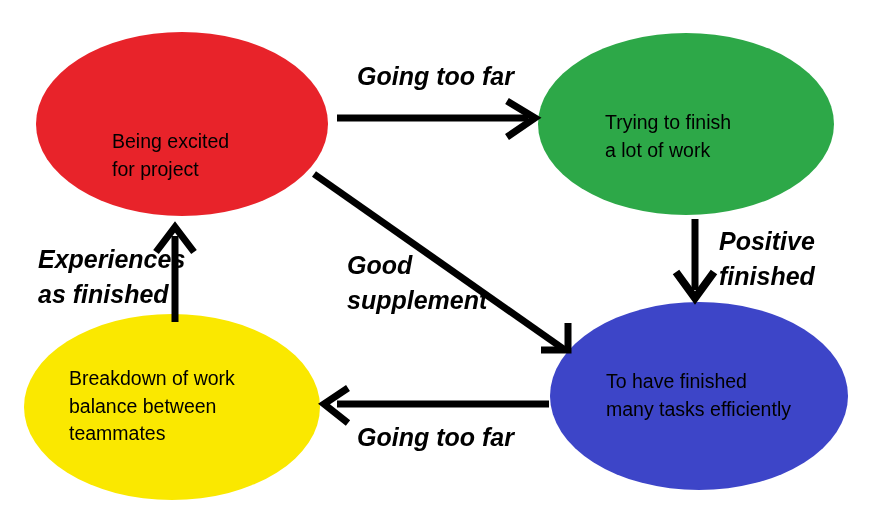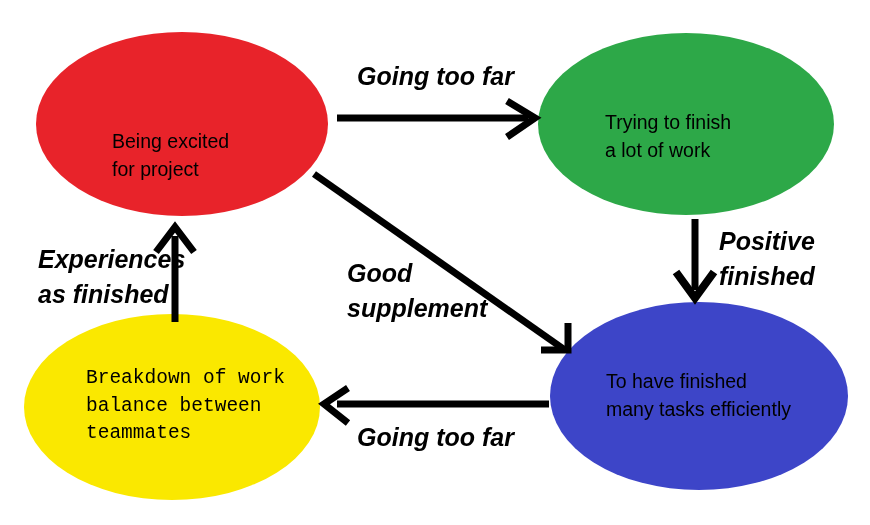--- a/index.html
+++ b/index.html
@@ -88,33 +88,33 @@
     </g>
 
   </svg>
 
   <div class="node-label" style="left:112px; top:96px; width:220px;margin-top:32px;">Being excited
 for project</div>
 
   <div class="node-label" style="left:605px; top:96px; width:220px;margin-top:13px;">Trying to finish
 a lot of work</div>
 
-  <div class="node-label" style="left:86px; top:365px; width:230px;font-family:Liberation Mono, monospace;">Breakdown of work
+  <div class="node-label" style="left:69px; top:365px; width:230px;">Breakdown of work
 balance between
 teammates</div>
 
   <div class="node-label" style="left:606px; top:368px; width:235px;">To have finished
 many tasks efficiently</div>
 
   <div class="edge-label" style="left:357px; top:59px; width:180px;">Going too far</div>
 
   <div class="edge-label" style="left:719px; top:224px; width:150px;">Positive
 finished</div>
 
   <div class="edge-label" style="left:357px; top:420px; width:180px;">Going too far</div>
 
   <div class="edge-label" style="left:38px; top:242px; width:160px;">Experiences
 as finished</div>
 
-  <div class="edge-label" style="left:347px; top:248px; width:170px;margin-top:8px;">Good
+  <div class="edge-label" style="left:347px; top:248px; width:170px;">Good
 supplement</div>
 
 </div>
 
 </body></html>

